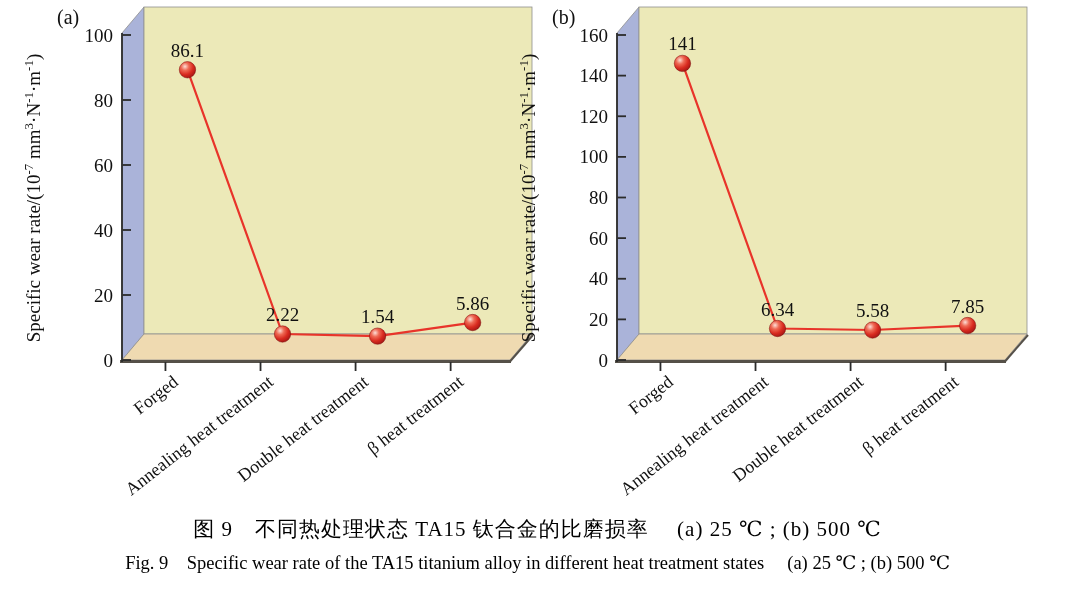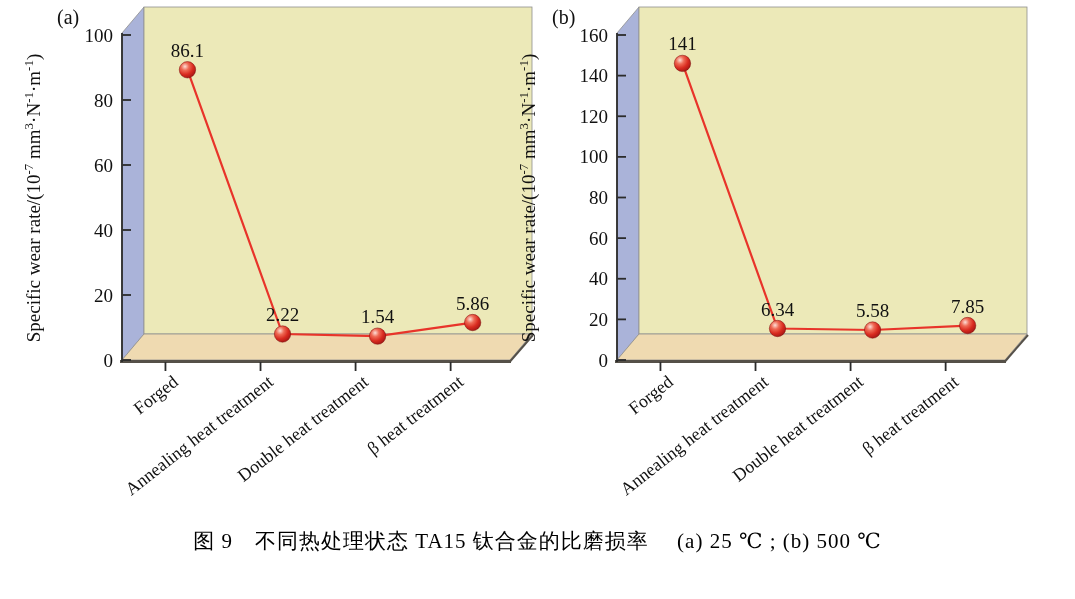--- a/index.html
+++ b/index.html
@@ -4,21 +4,21 @@
 <style>
   html,body{margin:0;padding:0;}
   body{
     width:1075px;height:599px;position:relative;background:#ffffff;
     font-family:"Liberation Serif","DejaVu Serif",serif;
     overflow:hidden;
   }
   #figure{position:absolute;inset:0;}
   #charts{position:absolute;top:0;left:0;}
   #caption{
-    position:absolute;top:527px;left:0;width:1075px;
+    position:absolute;top:515px;left:0;width:1075px;
     text-align:center;color:#000;
   }
   #caption .zh{font-size:21px;letter-spacing:1px;margin-bottom:7px;}
   #caption .en{font-size:18.5px;}
   svg text{font-family:"Liberation Serif","DejaVu Serif",serif;fill:#111111;}
 </style>
 </head>
 <body>
 
 <div id="figure">
@@ -111,14 +111,15 @@
         <circle cx="872.576" cy="330.014375" r="8.2" fill="url(#sphereGrad)" stroke="#7a0a0a" stroke-width="0.5"></circle>
         <text x="872.576" y="317.014375" text-anchor="middle" font-size="19">5.58</text>
         <circle cx="967.636" cy="325.5453125" r="8.2" fill="url(#sphereGrad)" stroke="#7a0a0a" stroke-width="0.5"></circle>
         <text x="967.636" y="312.5453125" text-anchor="middle" font-size="19">7.85</text>
         <text x="552" y="24" font-size="20">(b)</text>
         <text x="535" y="198" text-anchor="middle" font-size="19" transform="rotate(-90 535 198)"><tspan>Specific wear rate/(10</tspan><tspan dy="-7" font-size="13">-7</tspan><tspan dy="7" font-size="19">​</tspan><tspan> mm</tspan><tspan dy="-7" font-size="13">3</tspan><tspan dy="7" font-size="19">​</tspan><tspan>·N</tspan><tspan dy="-7" font-size="13">-1</tspan><tspan dy="7" font-size="19">​</tspan><tspan>·m</tspan><tspan dy="-7" font-size="13">-1</tspan><tspan dy="7" font-size="19">​</tspan><tspan>)</tspan></text>
       </g>
     </svg>
   <div id="caption">
     <div class="zh">图 9　不同热处理状态 TA15 钛合金的比磨损率　 (a) 25 ℃ ; (b) 500 ℃</div>
+    <div class="en">Fig. 9　Specific wear rate of the TA15 titanium alloy in different heat treatment states　 (a) 25 ℃ ; (b) 500 ℃</div>
   </div>
 </div>
 
 </body></html>

